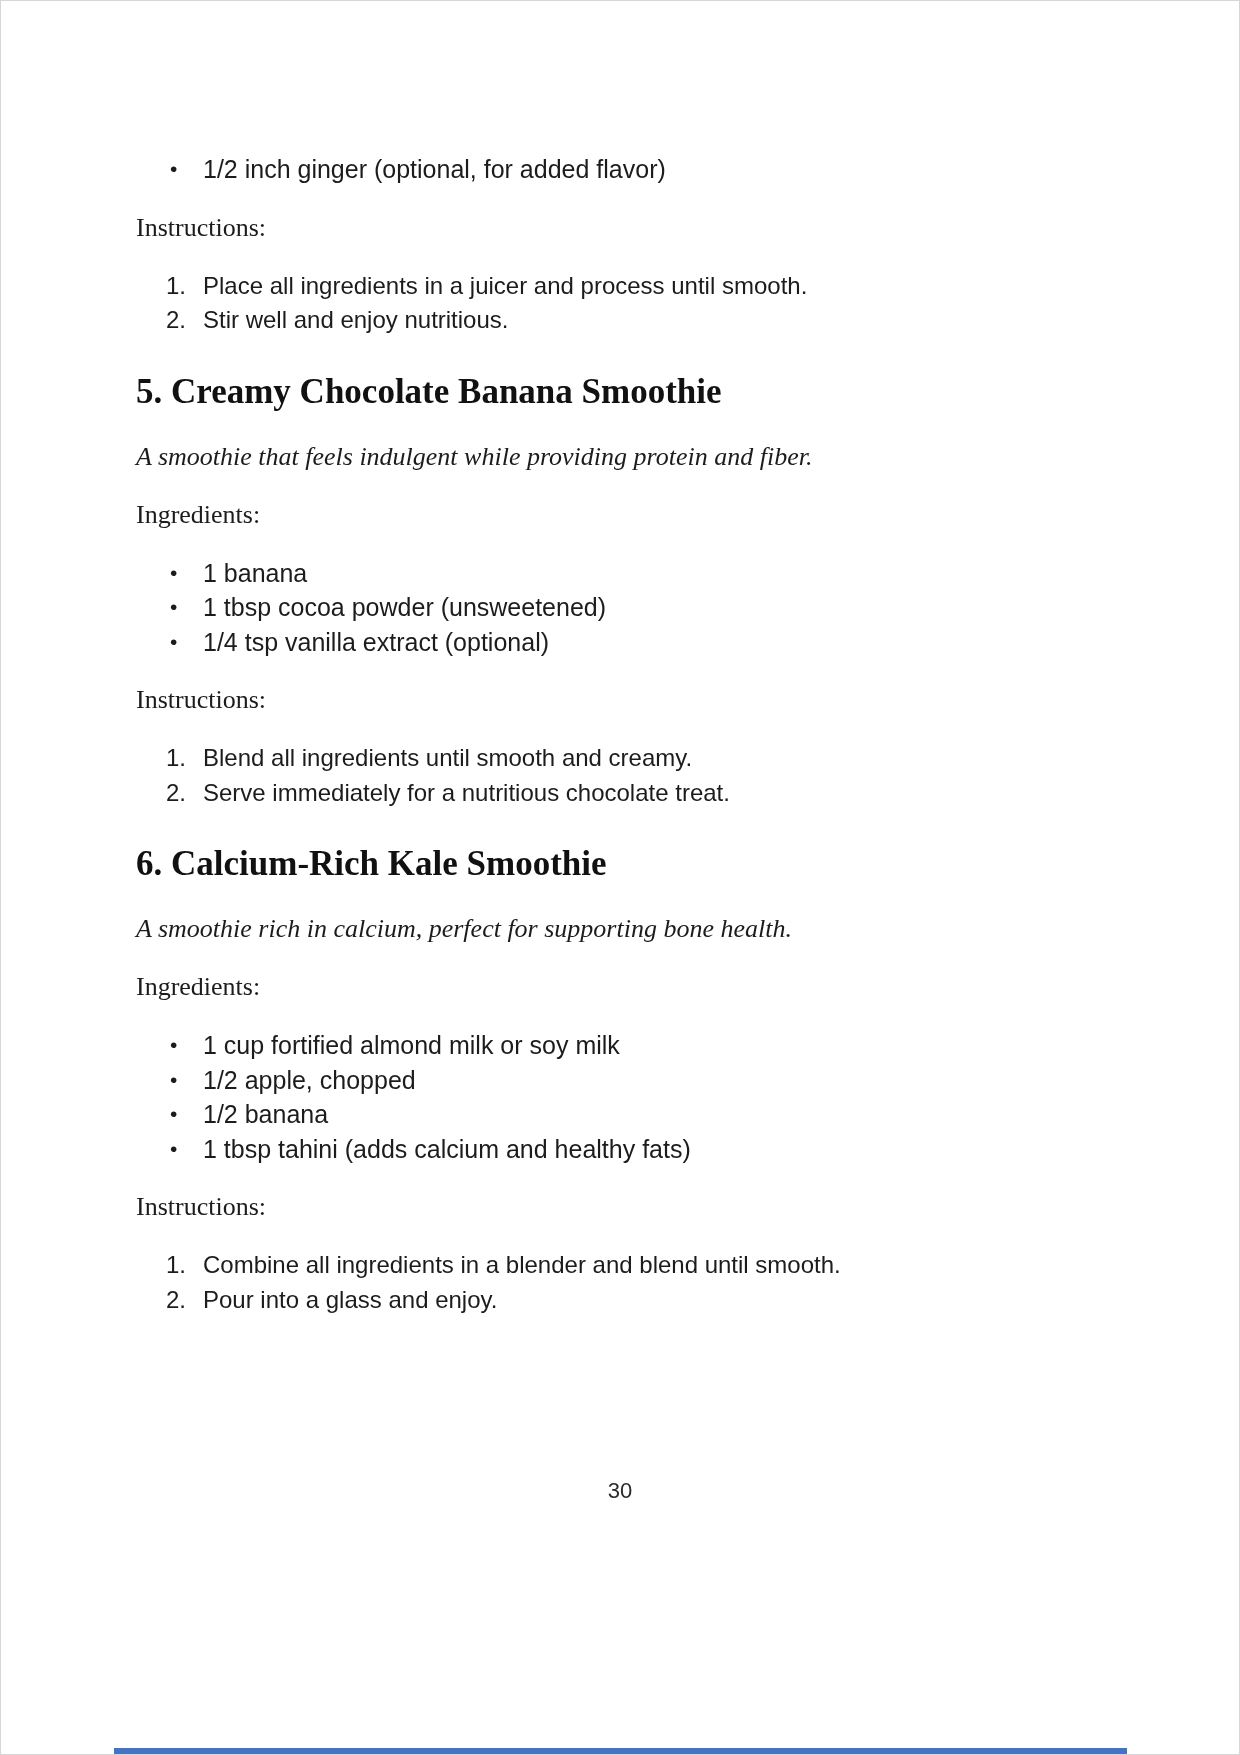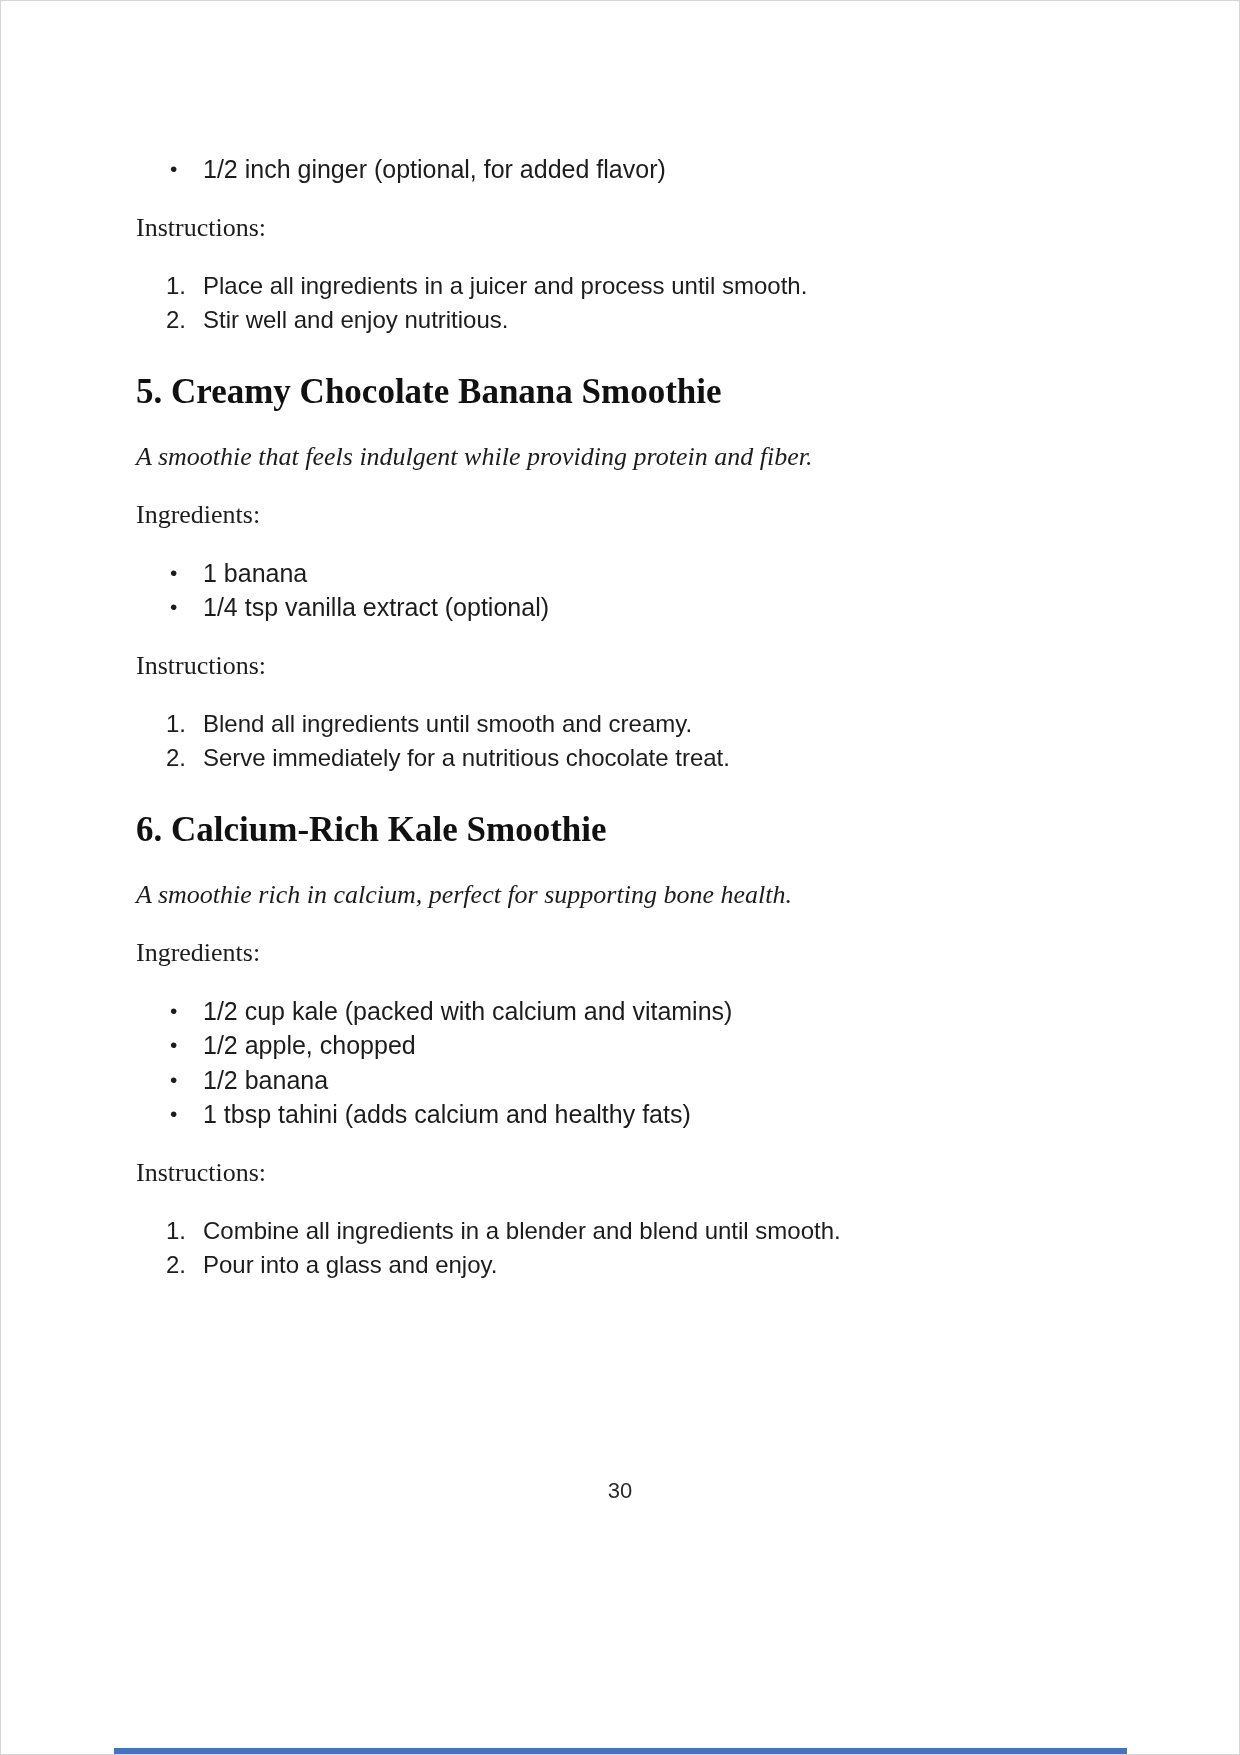--- a/index.html
+++ b/index.html
@@ -119,38 +119,39 @@
     </ol>
 
     <h2 class="recipe-title">5. Creamy Chocolate Banana Smoothie</h2>
 
     <p class="recipe-desc">A smoothie that feels indulgent while providing protein and fiber.</p>
 
     <p class="label"><b>Ingredients</b><span>:</span></p>
 
     <ul class="bullets">
       <li>1 banana</li>
+      <li>1 tbsp cocoa powder (unsweetened)</li>
       <li>1/4 tsp vanilla extract (optional)</li>
     </ul>
 
     <p class="label"><b>Instructions</b><span>:</span></p>
 
     <ol class="steps">
       <li>Blend all ingredients until smooth and creamy.</li>
       <li>Serve immediately for a nutritious chocolate treat.</li>
     </ol>
 
     <h2 class="recipe-title">6. Calcium-Rich Kale Smoothie</h2>
 
     <p class="recipe-desc">A smoothie rich in calcium, perfect for supporting bone health.</p>
 
     <p class="label"><b>Ingredients</b><span>:</span></p>
 
     <ul class="bullets">
-      <li>1/2 cup kale (packed with calcium and vitamins)</li>
+      <li>1 cup fortified almond milk or soy milk</li>
       <li>1/2 apple, chopped</li>
       <li>1/2 banana</li>
       <li>1 tbsp tahini (adds calcium and healthy fats)</li>
     </ul>
 
     <p class="label"><b>Instructions</b><span>:</span></p>
 
     <ol class="steps">
       <li>Combine all ingredients in a blender and blend until smooth.</li>
       <li>Pour into a glass and enjoy.</li>

